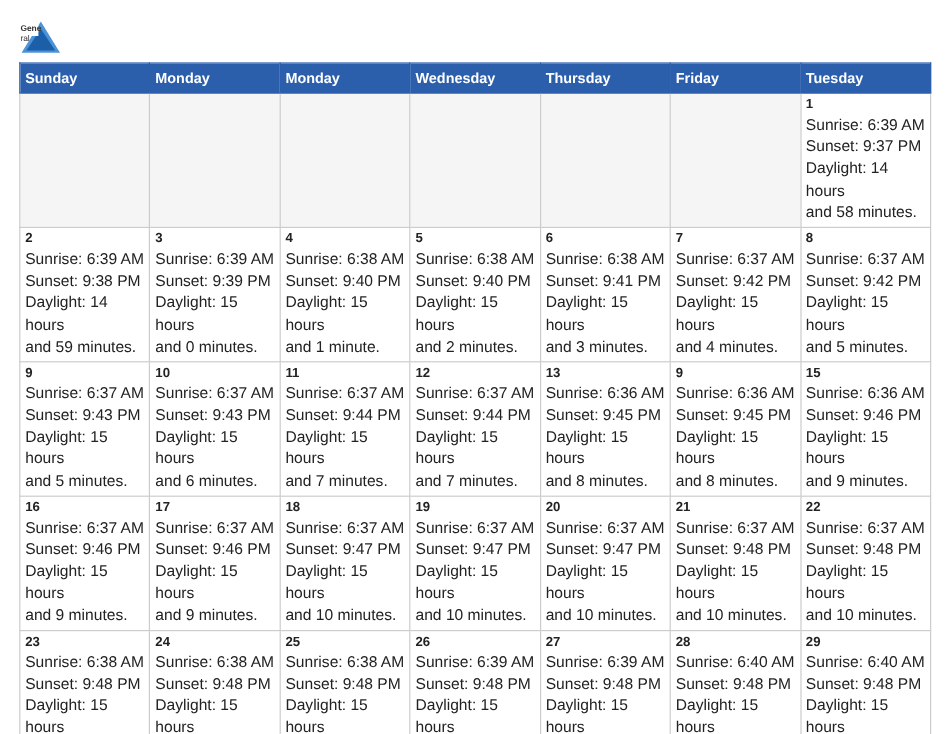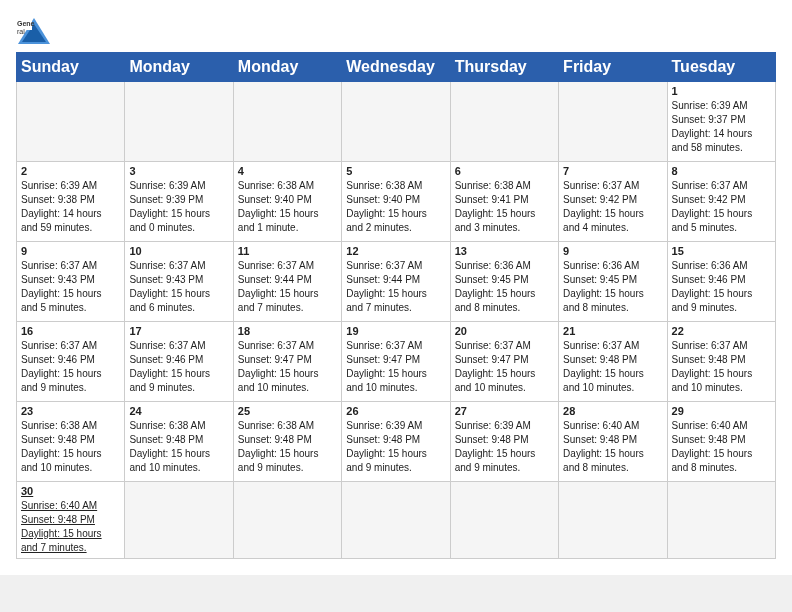--- a/index.html
+++ b/index.html
@@ -42,21 +42,21 @@
       color: #444;
     }
     table {
       width: 100%;
       border-collapse: collapse;
       table-layout: fixed;
     }
     thead tr th {
       background: #2b5fac;
       color: #fff;
-      font-size: 16px;
+      font-size: 12px;
       font-weight: bold;
       padding: 5px 4px;
       text-align: left;
       border: 1px solid #2b5fac;
       margin-left: 48px;
     }
     tbody tr td {
       border: 1px solid #ccc;
       vertical-align: top;
       padding: 3px 4px;
@@ -72,21 +72,21 @@
       height: 70px;
       text-decoration: underline;
     }
     .day-number {
       font-size: 11px;
       font-weight: bold;
       display: block;
       margin-bottom: 2px;
     }
     .cell-info {
-      font-size: 10px;
+      font-size: 13px;
       line-height: 1.4;
       color: #222;
     }
   </style>
 </head>
 <body>
 
 <div class="page">
   <div class="header">
     <div class="logo">

